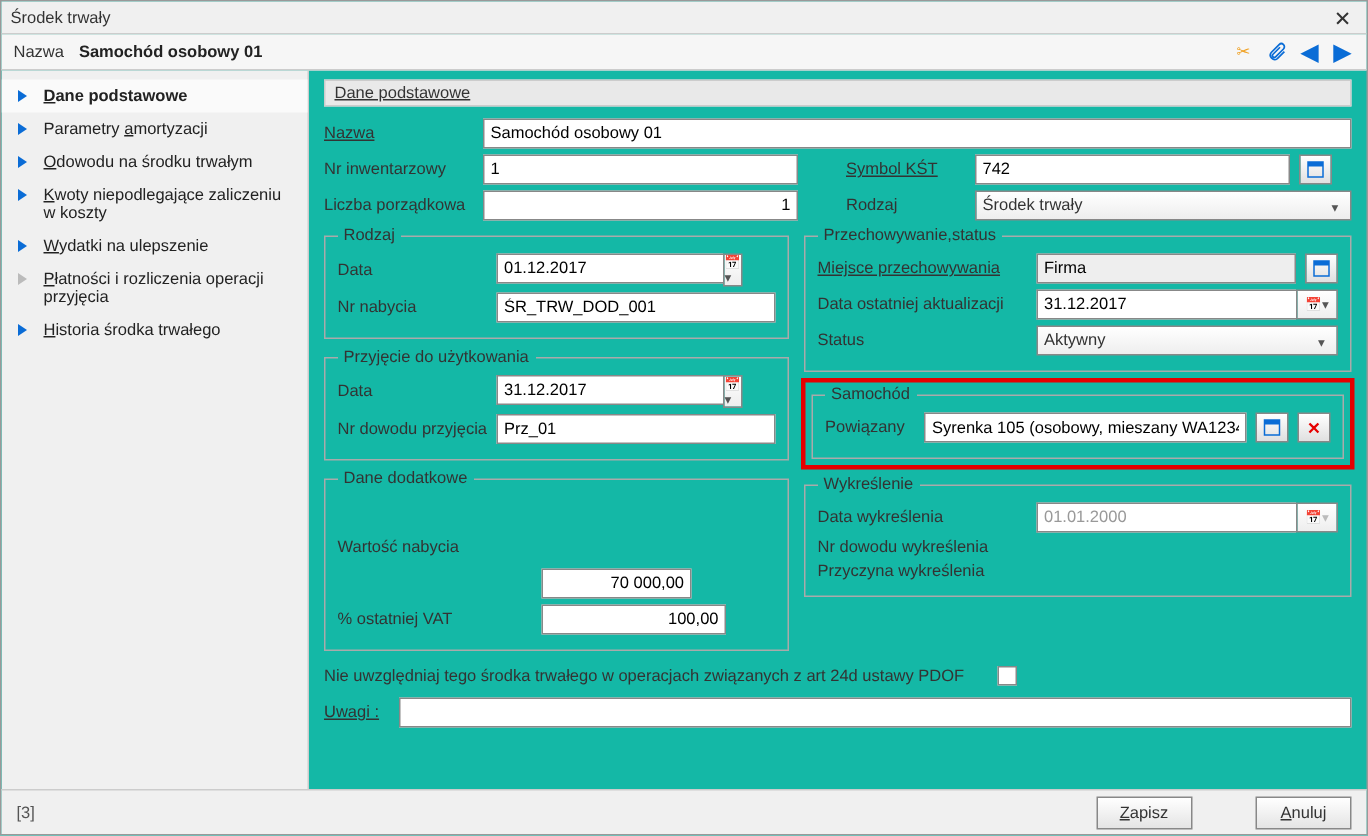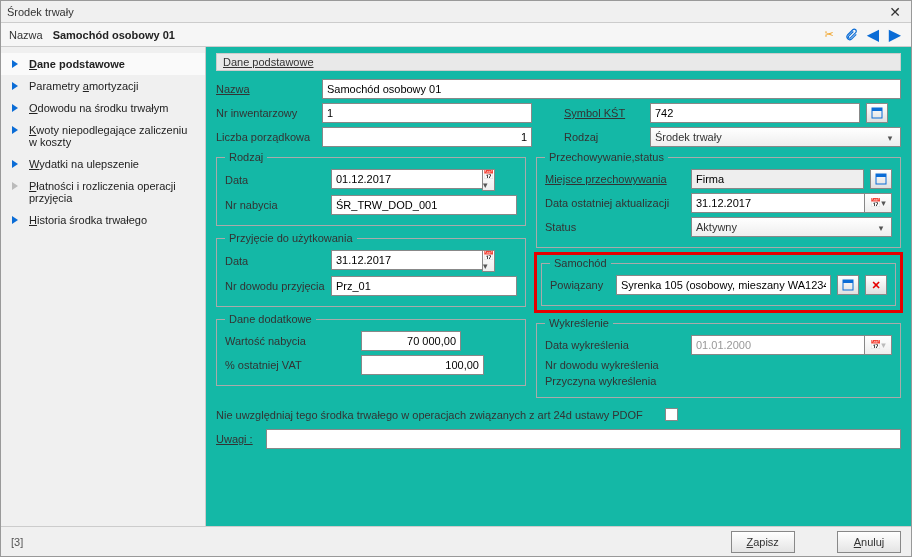--- a/index.html
+++ b/index.html
@@ -298,21 +298,21 @@
             <div class="row">
               <span class="lbl">Nr dowodu przyjęcia</span>
               <input class="txt grow" value="Prz_01" style="">
             </div>
           </fieldset>
 
           <fieldset>
             <legend>Dane dodatkowe</legend>
             <div class="row">
               <span class="lbl" style="width:130px">Wartość nabycia</span>
-              <input class="txt right" style="width: 100px;" value="70 000,00">
+              <input class="txt right" style="width: 100px; margin-top: 48px;" value="70 000,00">
             </div>
             <div class="row">
               <span class="lbl" style="width:130px">% ostatniej VAT</span>
               <input class="txt right" style="width: 123px;" value="100,00">
             </div>
           </fieldset>
         </div>
 
         <div class="col-right">
           <fieldset>

